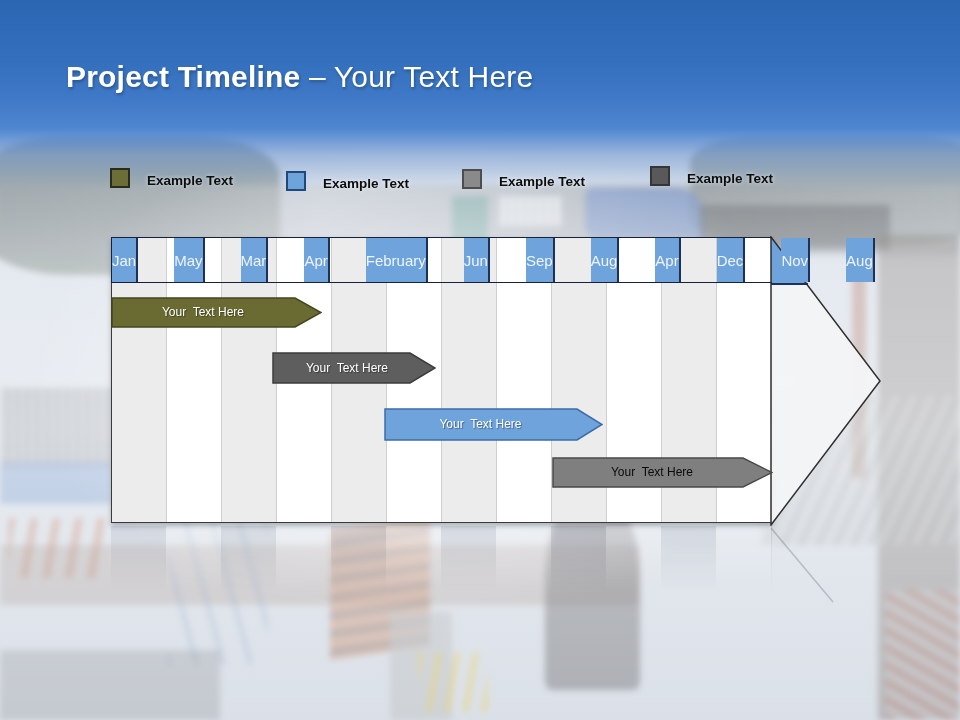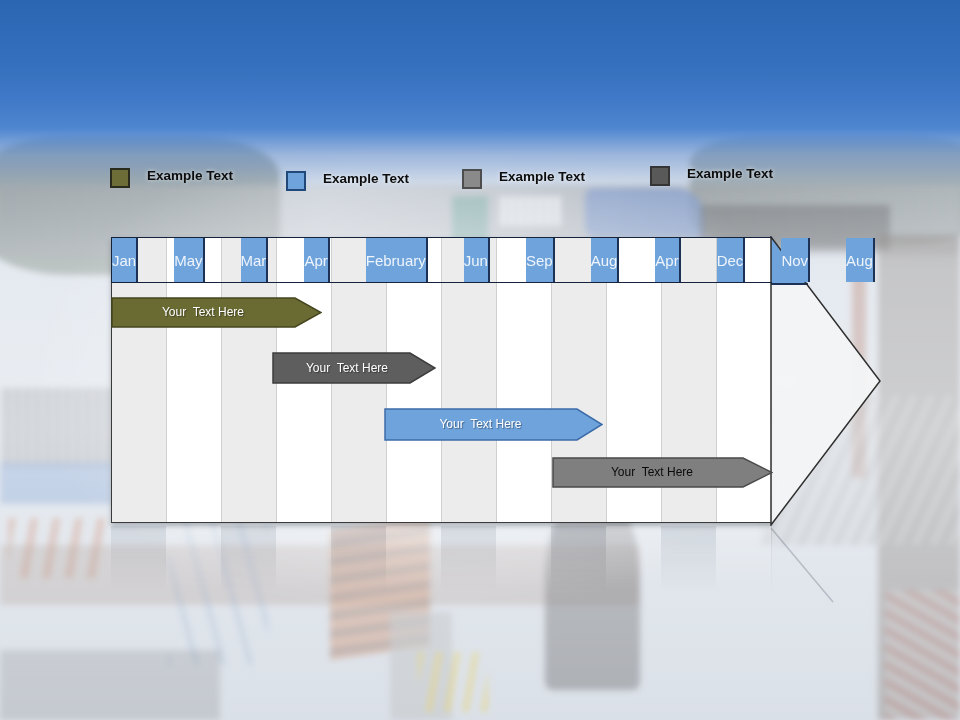--- a/index.html
+++ b/index.html
@@ -22,21 +22,21 @@
     position:absolute;left:0;top:0;width:960px;height:190px;
     background:linear-gradient(180deg,#2b66b3 0px,#336fbc 60px,#4079c7 100px,#4e86d0 128px,
       rgba(110,150,210,.55) 155px, rgba(170,200,235,0) 190px);
   }
   
   .title{position:absolute;left:66px;top:60px;font-size:30px;color:#fff;
     text-shadow:1px 2px 3px rgba(0,0,0,.28);letter-spacing:.2px;white-space:pre;}
   .title b{font-weight:700;}
   .title .rest{font-weight:400;}
   
-  .legend-item{position:absolute;display:flex;align-items:flex-start;}
+  .legend-item{position:absolute;display:flex;align-items:flex-end;}
   .swatch{width:20px;height:20px;border:2px solid rgba(20,20,20,.75);box-sizing:border-box;flex:0 0 auto;}
   .legend-label{margin-left:17px;font-size:13.5px;font-weight:700;color:#0d0d0d;
     text-shadow:0 0 4px rgba(255,255,255,.7);white-space:pre;}
   
   .tbl-body{
     position:absolute;left:111px;top:237px;width:661px;height:286px;box-sizing:border-box;
     border:1.5px solid #3a3a3a;z-index:2;
     background:
       repeating-linear-gradient(90deg, transparent 0 54px, #d0d0d0 54px 55px),
       repeating-linear-gradient(90deg, #ececec 0 55px, #ffffff 55px 110px);
@@ -89,20 +89,21 @@
     <div class="ps" style="left:330px;top:523px;width:100px;height:130px;background:repeating-linear-gradient(180deg,#c76f3f 0 10px,#7a4630 10px 18px);transform:skewY(-8deg);opacity:.55;"></div>
     <div class="ps" style="left:545px;top:490px;width:95px;height:200px;background:#33343a;border-radius:45% 45% 8px 8px;opacity:.5;"></div>
     <div class="ps" style="left:390px;top:612px;width:62px;height:108px;background:#a7adb3;opacity:.65;"></div>
     <div class="ps" style="left:418px;top:652px;width:70px;height:60px;background:repeating-linear-gradient(100deg,rgba(222,190,40,.85) 0 6px,transparent 6px 18px);opacity:.7;"></div>
     <div class="ps" style="left:885px;top:590px;width:75px;height:130px;background:repeating-linear-gradient(30deg,rgba(190,60,50,.6) 0 7px,rgba(240,240,240,.4) 7px 15px);opacity:.5;"></div>
     <div class="ps" style="left:0;top:650px;width:220px;height:70px;background:#6f747c;opacity:.4;"></div>
   </div>
   <div class="wash"></div>
   <div class="sky"></div>
 
+  <div class="title"><b>Project Timeline </b><span class="rest">– Your Text Here</span></div>
 
   <div class="legend-item" style="left:110px;top:168px;">
     <div class="swatch" style="background-color: rgb(109, 109, 56);"></div>
     <div class="legend-label">Example Text</div>
   </div>
   <div class="legend-item" style="left:286px;top:171px;">
     <div class="swatch" style="border-color: rgb(32, 73, 122); background-color: rgb(111, 163, 220);"></div>
     <div class="legend-label">Example Text</div>
   </div>
   <div class="legend-item" style="left:462px;top:169px;">

